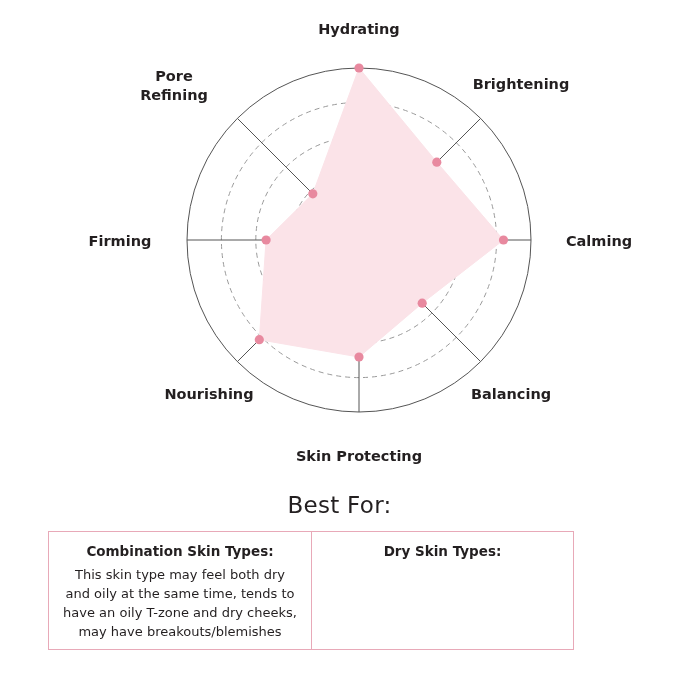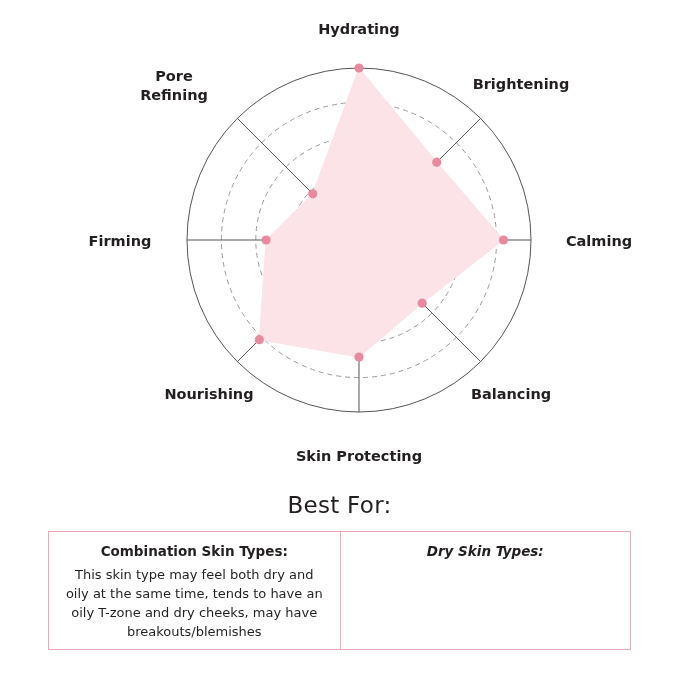--- a/index.html
+++ b/index.html
@@ -41,36 +41,35 @@
     font-family: "DejaVu Sans", sans-serif;
     font-size: 23px;
     font-weight: normal;
     color: #231f20;
     letter-spacing: 0.3px;
   }
   #cards {
     position: absolute;
     top: 531px;
     left: 48px;
-    width: 583px;
+    width: 526px;
     height: 119px;
     display: flex;
     border: 1px solid #e8a9b8;
     box-sizing: border-box;
     justify-content: center;
   }
   .card {
     flex: 1 1 50%;
     box-sizing: border-box;
     padding: 11px 14px 8px 14px;
     text-align: center;
   }
   .card + .card {
     border-left: 1px solid #e8a9b8;
-    font-style: italic;
   }
   .card-title {
     font-size: 13.5px;
     font-weight: bold;
     color: #231f20;
     margin-bottom: 7px;
     line-height: 1.2;
   }
   .card-body {
     font-size: 13px;

